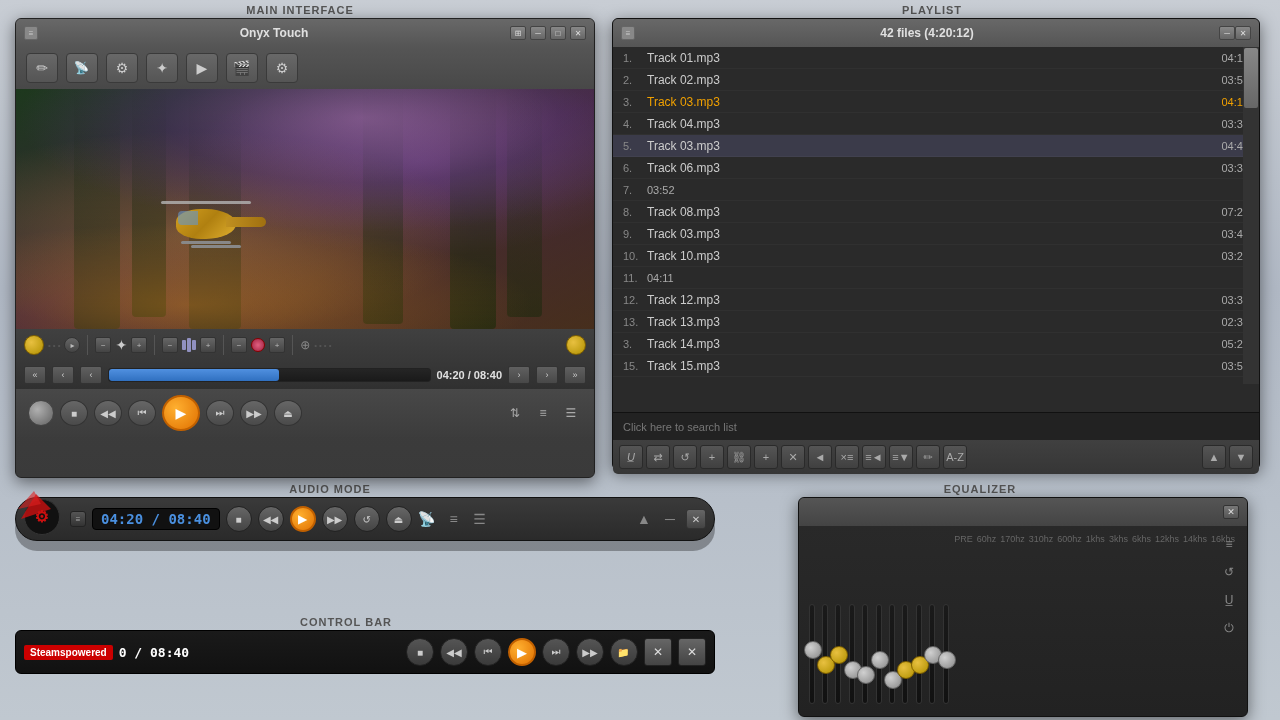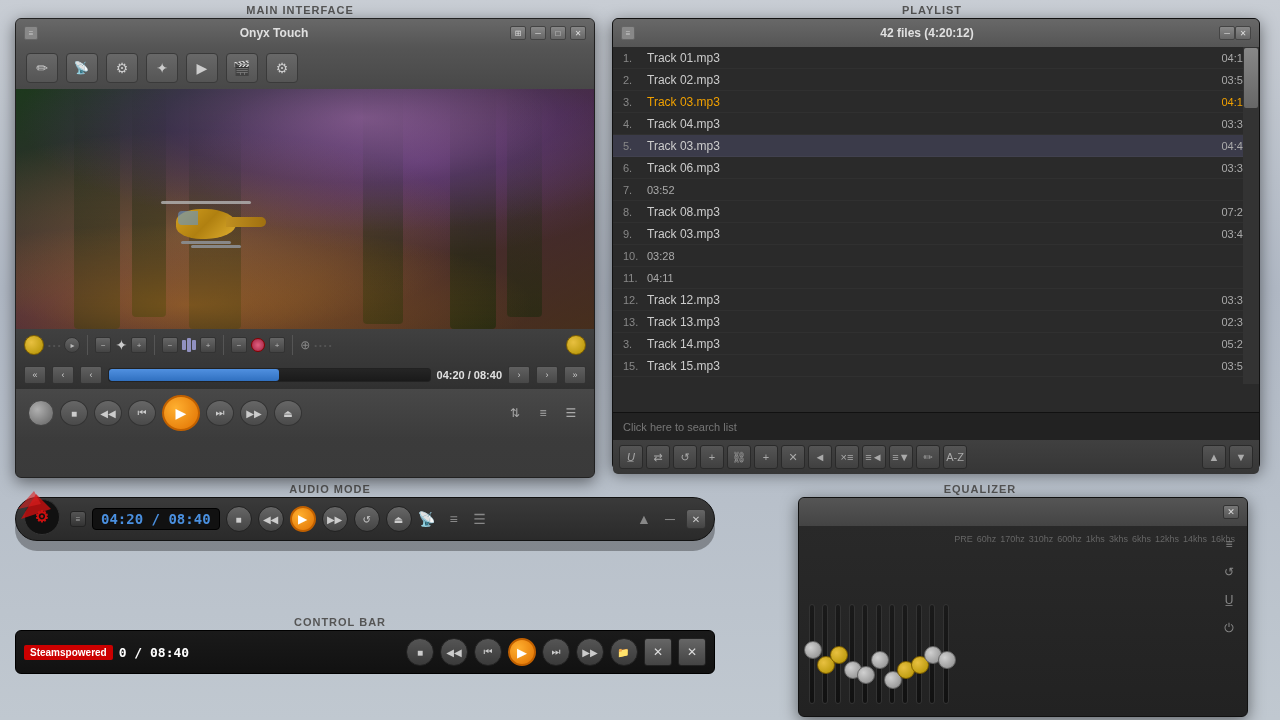--- a/index.html
+++ b/index.html
@@ -613,21 +613,21 @@
       color: #666;
     }
   </style>
 </head>
 <body>
 
 <div class="section-label" style="top:4px; left:220px; width:160px;">MAIN INTERFACE</div>
 <div class="section-label" style="top:4px; left:852px; width:160px;">PLAYLIST</div>
 <div class="section-label" style="top:483px; left:250px; width:160px;">AUDIO MODE</div>
 <div class="section-label" style="top:483px; left:900px; width:160px;">EQUALIZER</div>
-<div class="section-label" style="top:616px; left:260px; width:160px;">CONTROL BAR</div>
+<div class="section-label" style="top:616px; left:266px; width:160px;">CONTROL BAR</div>
 
 <div id="main-interface">
 
   <div class="title-bar">
     <div class="title-bar-icon">≡</div>
     <div class="title-bar-text">Onyx Touch</div>
     <div class="title-bar-buttons">
       <div class="tb-btn">⊞</div>
       <div class="tb-btn">─</div>
       <div class="tb-btn">□</div>
@@ -788,20 +788,21 @@
     <span class="playlist-item-name">Track 08.mp3</span>
     <span class="playlist-item-time">07:28</span>
   </div>
       <div class="playlist-item">
     <span class="playlist-item-num">9.</span>
     <span class="playlist-item-name">Track 03.mp3</span>
     <span class="playlist-item-time">03:40</span>
   </div>
       <div class="playlist-item">
     <span class="playlist-item-num">10.</span>
+    <span class="playlist-item-name">Track 10.mp3</span>
     <span class="playlist-item-time">03:28</span>
   </div>
       <div class="playlist-item">
     <span class="playlist-item-num">11.</span>
     <span class="playlist-item-time">04:11</span>
   </div>
       <div class="playlist-item">
     <span class="playlist-item-num">12.</span>
     <span class="playlist-item-name">Track 12.mp3</span>
     <span class="playlist-item-time">03:39</span>

